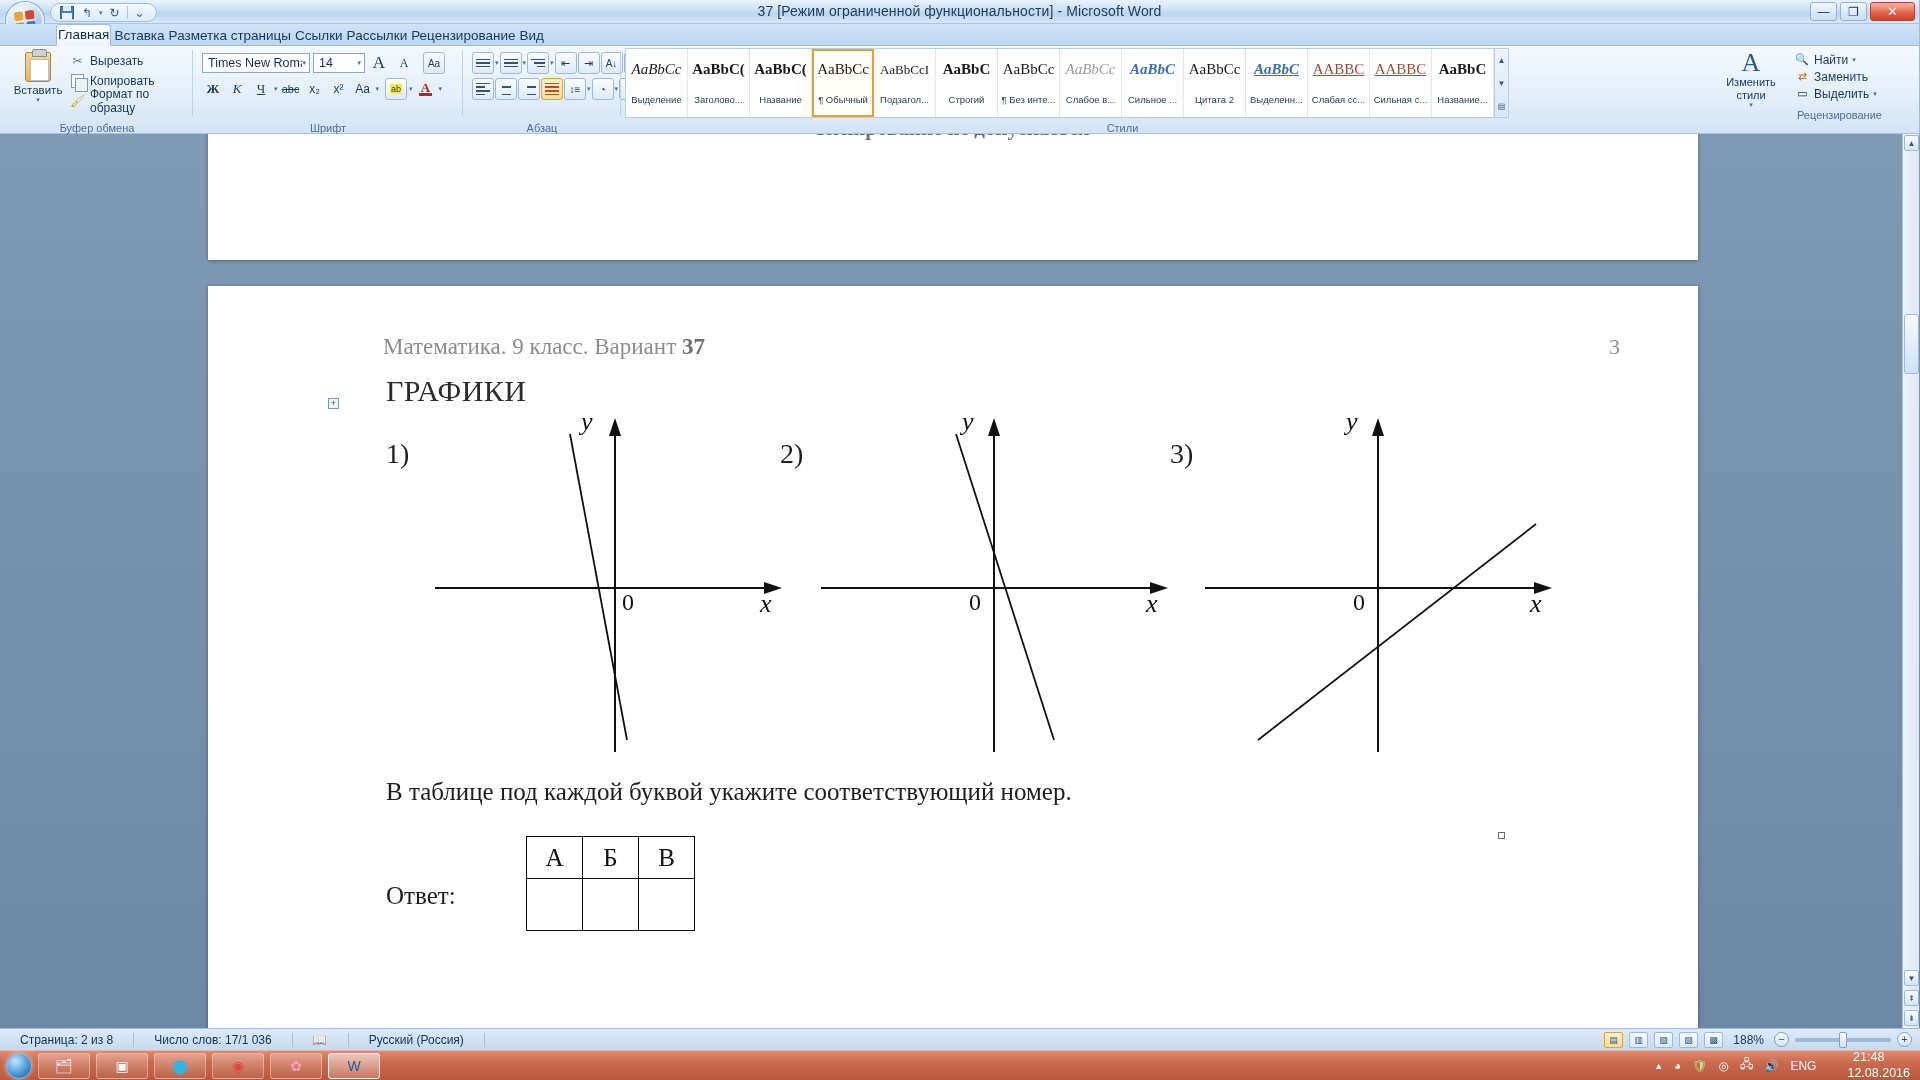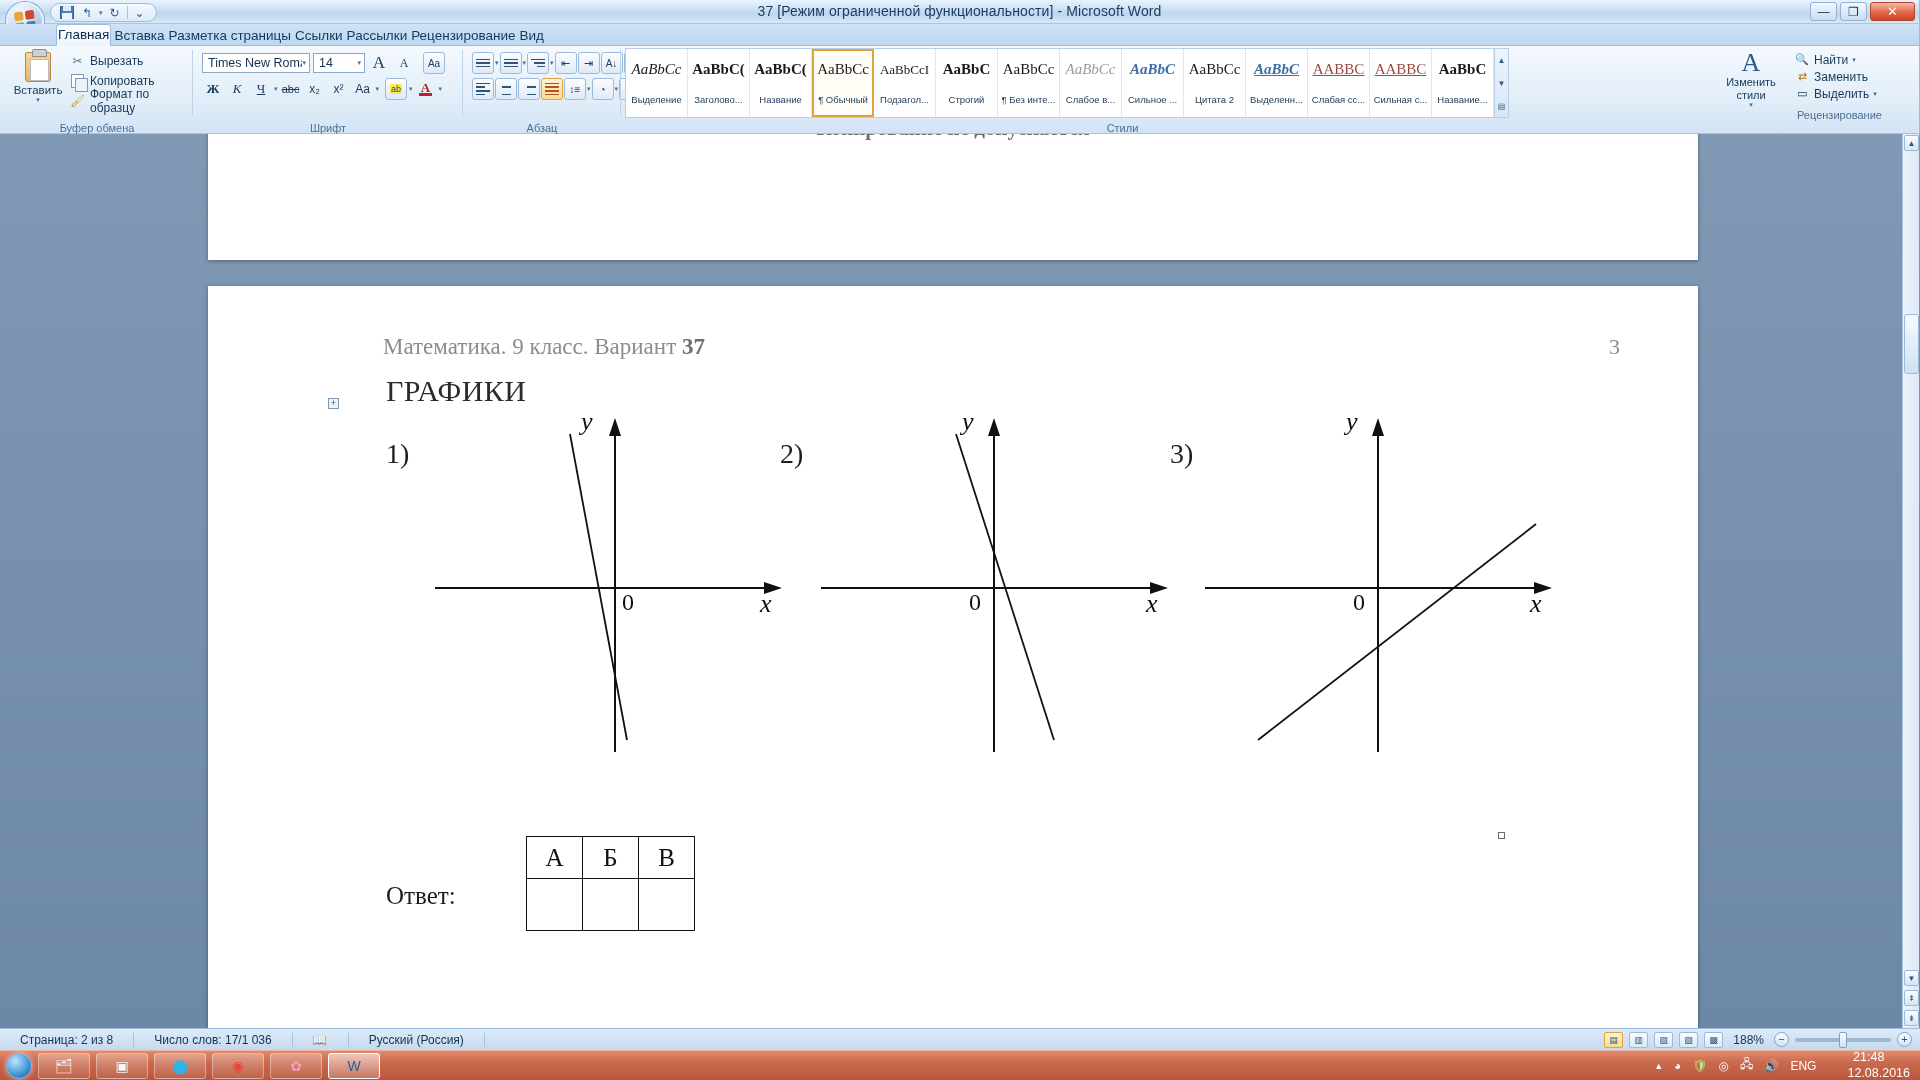--- a/index.html
+++ b/index.html
@@ -644,20 +644,21 @@
           <polygon points="352,176 334,170 334,182" fill="#111"></polygon>
           <line x1="178" y1="340" x2="178" y2="22" stroke="#111" stroke-width="2"></line>
           <polygon points="178,6 172,24 184,24" fill="#111"></polygon>
           <line x1="58" y1="328" x2="336" y2="112" stroke="#111" stroke-width="1.8"></line>
           <text x="146" y="18" font-family="Liberation Serif, serif" font-size="26" font-style="italic" fill="#111">y</text>
           <text x="330" y="200" font-family="Liberation Serif, serif" font-size="26" font-style="italic" fill="#111">x</text>
           <text x="153" y="198" font-family="Liberation Serif, serif" font-size="24" fill="#111">0</text>
         </svg>
       </div>
 
+      <div class="para-line">В таблице под каждой буквой укажите соответствующий номер.</div>
 
       <div class="answer-label">Ответ:</div>
 
       <table class="ans-table">
         <tbody>
             <tr>
           <td>А</td>
           <td>Б</td>
           <td>В</td>
         </tr>

